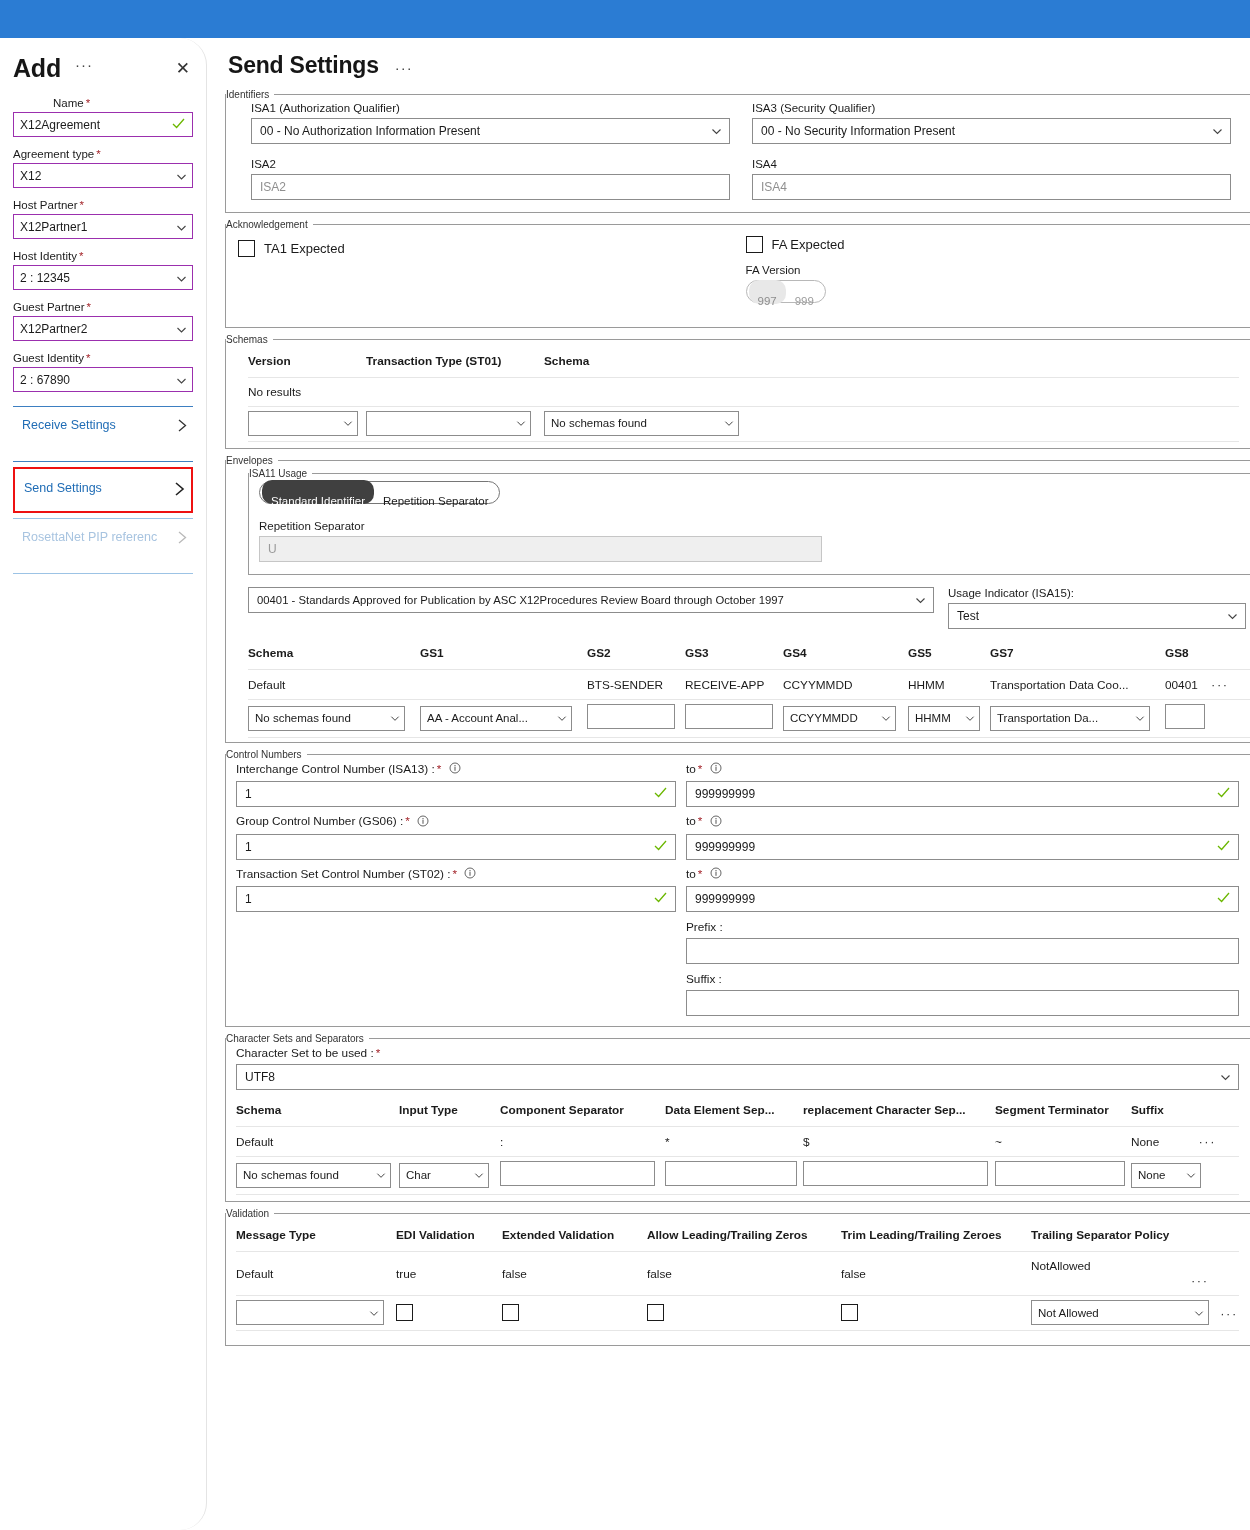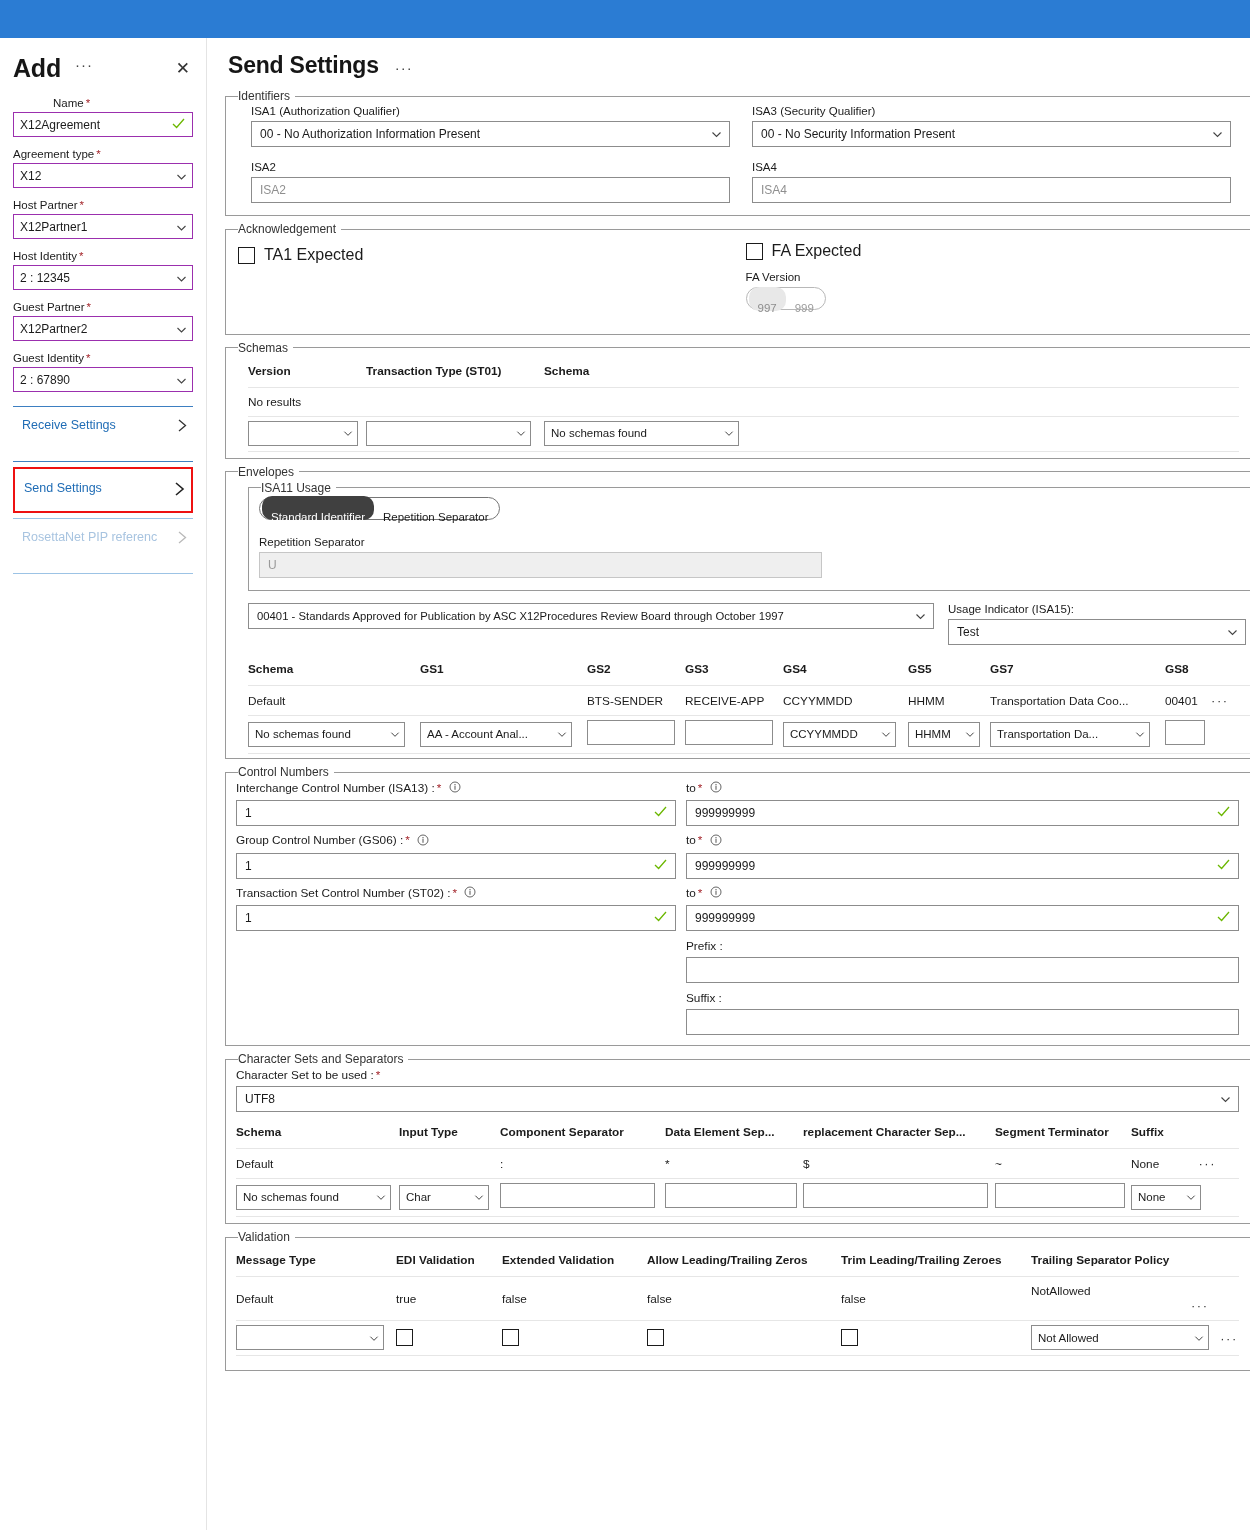--- a/index.html
+++ b/index.html
@@ -16,20 +16,21 @@
     width: 1250px; height: 38px;
     background: #2b7cd3;
   }
 
   
   .blade {
     position: absolute; left: 0; top: 38px;
     width: 207px; height: 1492px;
     background: #fff;
     border-right: 1px solid #e4e4e4;
+    border-radius: 27px;
   }
   .blade-head {
     display: flex; align-items: center;
     padding: 16px 16px 0 13px;
   }
   .blade-title {
     font-size: 25px; font-weight: 600; color: #161616;
     letter-spacing: -0.2px;
   }
   .blade-ellipsis {
@@ -94,21 +95,21 @@
   .main-title { font-size: 23px; font-weight: 600; color: #161616; letter-spacing: -0.2px; }
   .main-ellipsis { margin-left: 16px; color: #444; font-size: 15px; letter-spacing: 1px; cursor: pointer; }
 
   fieldset.sect {
     border: 1px solid #9a9a9a;
     border-left-width: 1px; border-right: 0; 
     margin: 0 0 0 17px; padding: 0 0 0 0;
     width: 1026px;
   }
   fieldset.sect > legend {
-    font-size: 12px; color: #333; padding: 0 5px 0 0; margin-left: 12px;
+    font-size: 10px; color: #333; padding: 0 5px 0 0; margin-left: 0;
   }
   .sect-inner { padding: 2px 12px 12px 12px; }
 
   .lbl { font-size: 11.5px; color: #1b1b1b; margin-bottom: 4px; }
   .lbl2 { font-size: 11.8px; color: #1b1b1b; margin-bottom: 4px; }
 
   .input, .select {
     height: 26px; border: 1px solid #8c8c8c; background: #fff;
     display: flex; align-items: center; padding: 0 8px;
     font-size: 12px; color: #1b1b1b; position: relative;
@@ -121,21 +122,21 @@
 
   .two-col { display: flex; gap: 22px; }
   .two-col > div { flex: 1; }
 
   
   .cb {
     width: 17px; height: 17px; border: 1.5px solid #1b1b1b;
     background: #fff; display: inline-block; vertical-align: middle;
   }
   .cbrow { display: flex; align-items: center; gap: 9px; }
-  .cbrow .cblbl { font-size: 16px; }
+  .cbrow .cblbl { font-size: 13px; }
 
   
   .pill {
     display: inline-flex; align-items: center;
     border: 1px solid #767676; border-radius: 13px; height: 23px;
     padding: 2px; background: #fff; font-size: 11.5px;
   }
   .pill .seg { padding: 12px 9px; height: 18px; line-height: 19px; border-radius: 10px; color: #1b1b1b; cursor: pointer; text-align: right;}
   .pill .seg.on { background: #404040; color: #fff; }
   .pill.disabled { border-color: #b8b8b8; background: #fff; }

